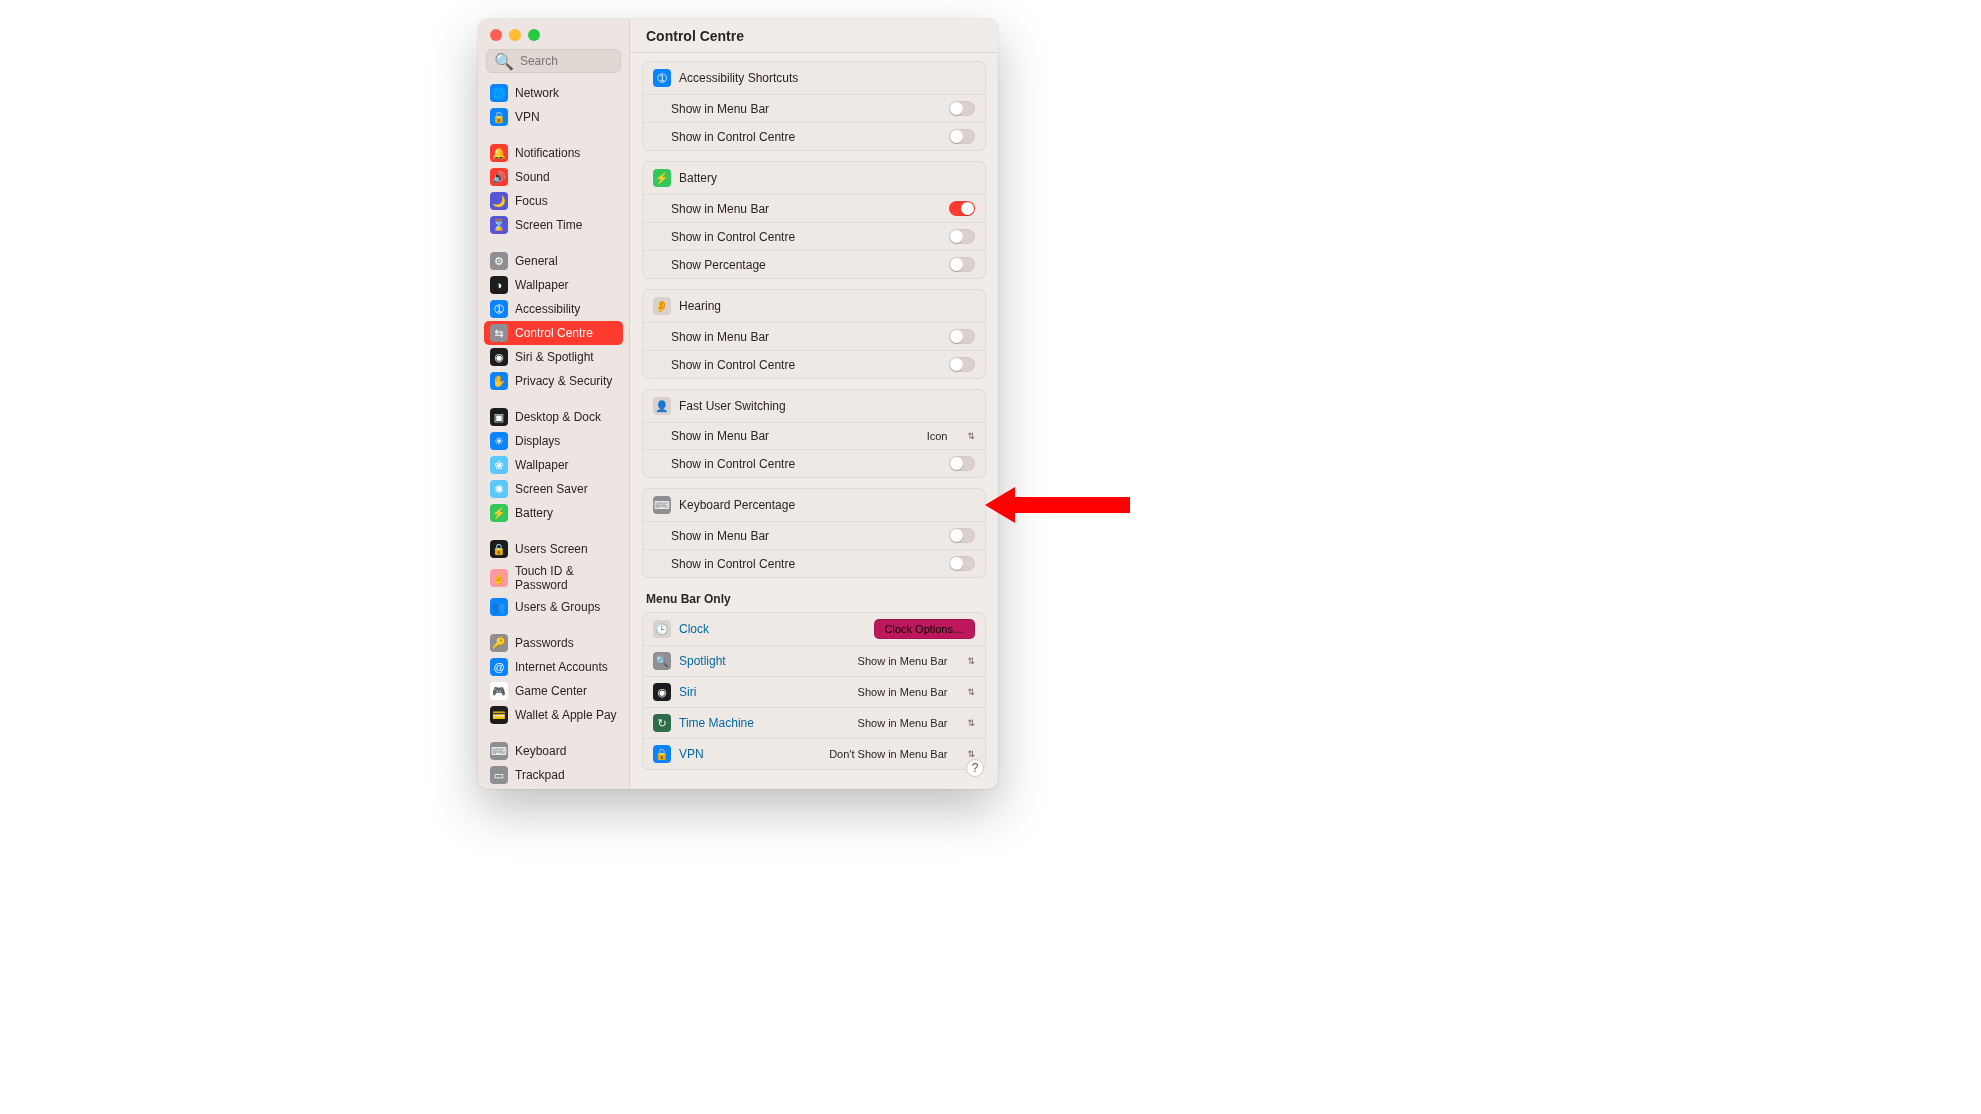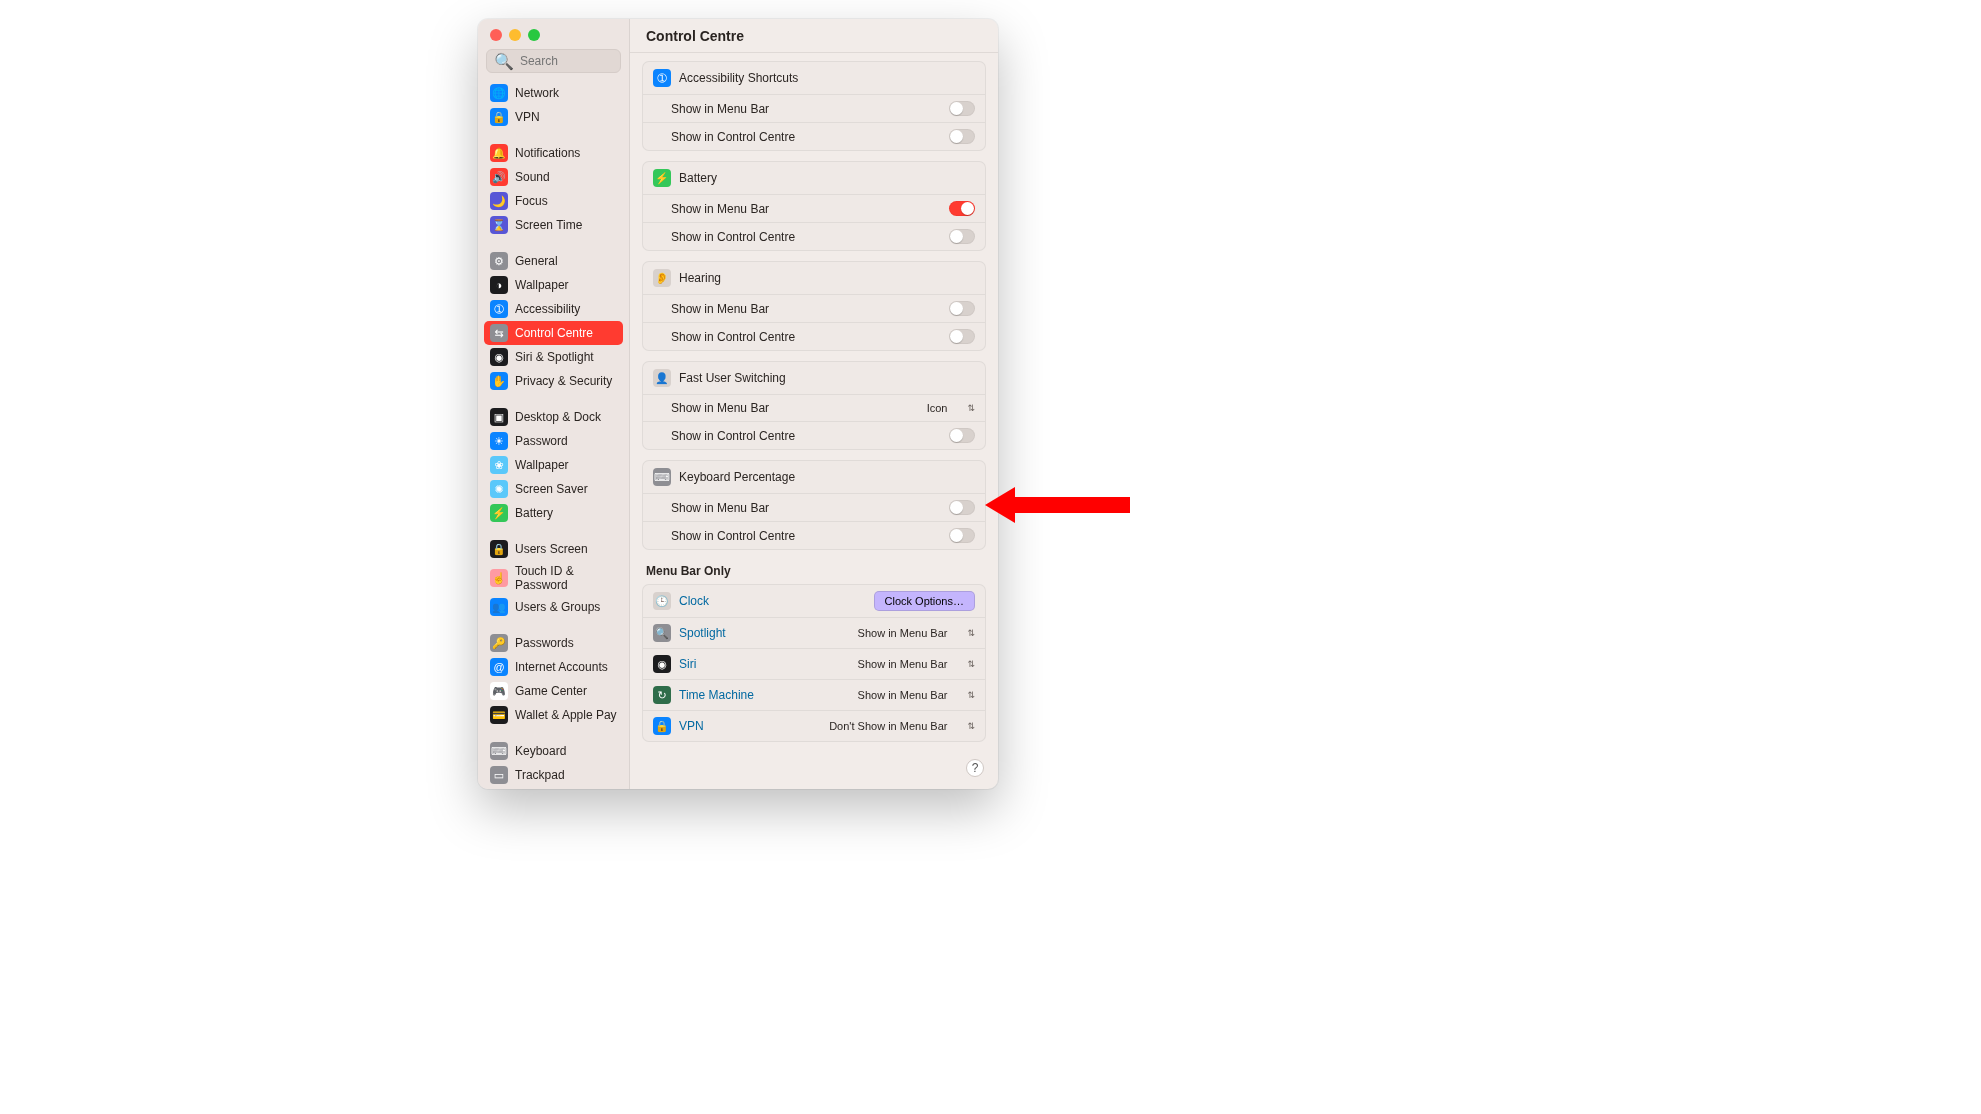--- a/index.html
+++ b/index.html
@@ -45,21 +45,21 @@
   .toggle.on { background:#ff3b30; }
   .toggle.on .knob { left:12px; }
   .select { font-size:11px; color:#2b2522; display:flex; align-items:center; gap:20px; cursor:pointer;}
   .select .chev { font-size:9px; color:#6a625e; }
   .section-label { font-size:12px; font-weight:600; color:#2b2522; padding:4px 4px 6px 4px; }
   .mb-card .mrow { display:flex; align-items:center; justify-content:space-between; padding:6px 10px; border-top:1px solid rgba(0,0,0,0.06);}
   .mb-card .mrow:first-child{border-top:none;}
   .mrow-left{display:flex; align-items:center; gap:8px;}
   .mrow .micon{width:18px;height:18px;border-radius:4px;display:flex;align-items:center;justify-content:center;font-size:11px;color:#fff;}
   .mrow .mlabel{font-size:12px;color:#0369a1;}
-  .pill-btn{font-size:11px;background:#c4b5fd;border:1px solid rgba(0,0,0,0.12);border-radius:5px;padding:3px 10px;cursor:pointer;}
+  .pill-btn{font-size:11px;background:#be185d;border:1px solid rgba(0,0,0,0.12);border-radius:5px;padding:3px 10px;cursor:pointer;}
   .help{position:absolute;right:14px;bottom:12px;width:18px;height:18px;border-radius:50%;background:#fff;border:1px solid #cfc7c3;font-size:12px;display:flex;align-items:center;justify-content:center;color:#555;cursor:pointer;}
   .arrow{position:absolute;left:985px;top:487px;display:flex;align-items:center;}
   .arrow-head{width:0;height:0;border-top:18px solid transparent;border-bottom:18px solid transparent;border-right:30px solid #ff0000;}
   .arrow-bar{width:115px;height:16px;background:#ff0000;}
 </style>
 </head>
 <body>
 
 <div class="window">
 
@@ -126,21 +126,21 @@
           <span class="side-icon" style="background: rgb(10, 132, 255);">✋</span>
           <span>Privacy &amp; Security</span>
         </div>
         <div class="group-gap"></div>
         <div class="side-item">
           <span class="side-icon" style="background: rgb(28, 28, 30);">▣</span>
           <span>Desktop &amp; Dock</span>
         </div>
         <div class="side-item">
           <span class="side-icon" style="background: rgb(10, 132, 255);">☀</span>
-          <span>Password</span>
+          <span>Displays</span>
         </div>
         <div class="side-item">
           <span class="side-icon" style="background: rgb(90, 200, 250);">❀</span>
           <span>Wallpaper</span>
         </div>
         <div class="side-item">
           <span class="side-icon" style="background: rgb(90, 200, 250);">✺</span>
           <span>Screen Saver</span>
         </div>
         <div class="side-item">
@@ -223,20 +223,26 @@
             <div class="toggle on">
               <div class="knob"></div>
             </div>
           </div>
           <div class="row">
             <div class="label">Show in Control Centre</div>
             <div class="toggle">
               <div class="knob"></div>
             </div>
           </div>
+          <div class="row">
+            <div class="label">Show Percentage</div>
+            <div class="toggle">
+              <div class="knob"></div>
+            </div>
+          </div>
         </div>
         <div class="card">
           <div class="card-head">
             <div class="hicon" style="background: rgb(216, 209, 205);">👂</div>
             <div class="title">Hearing</div>
           </div>
           <div class="row">
             <div class="label">Show in Menu Bar</div>
             <div class="toggle">
               <div class="knob"></div>

